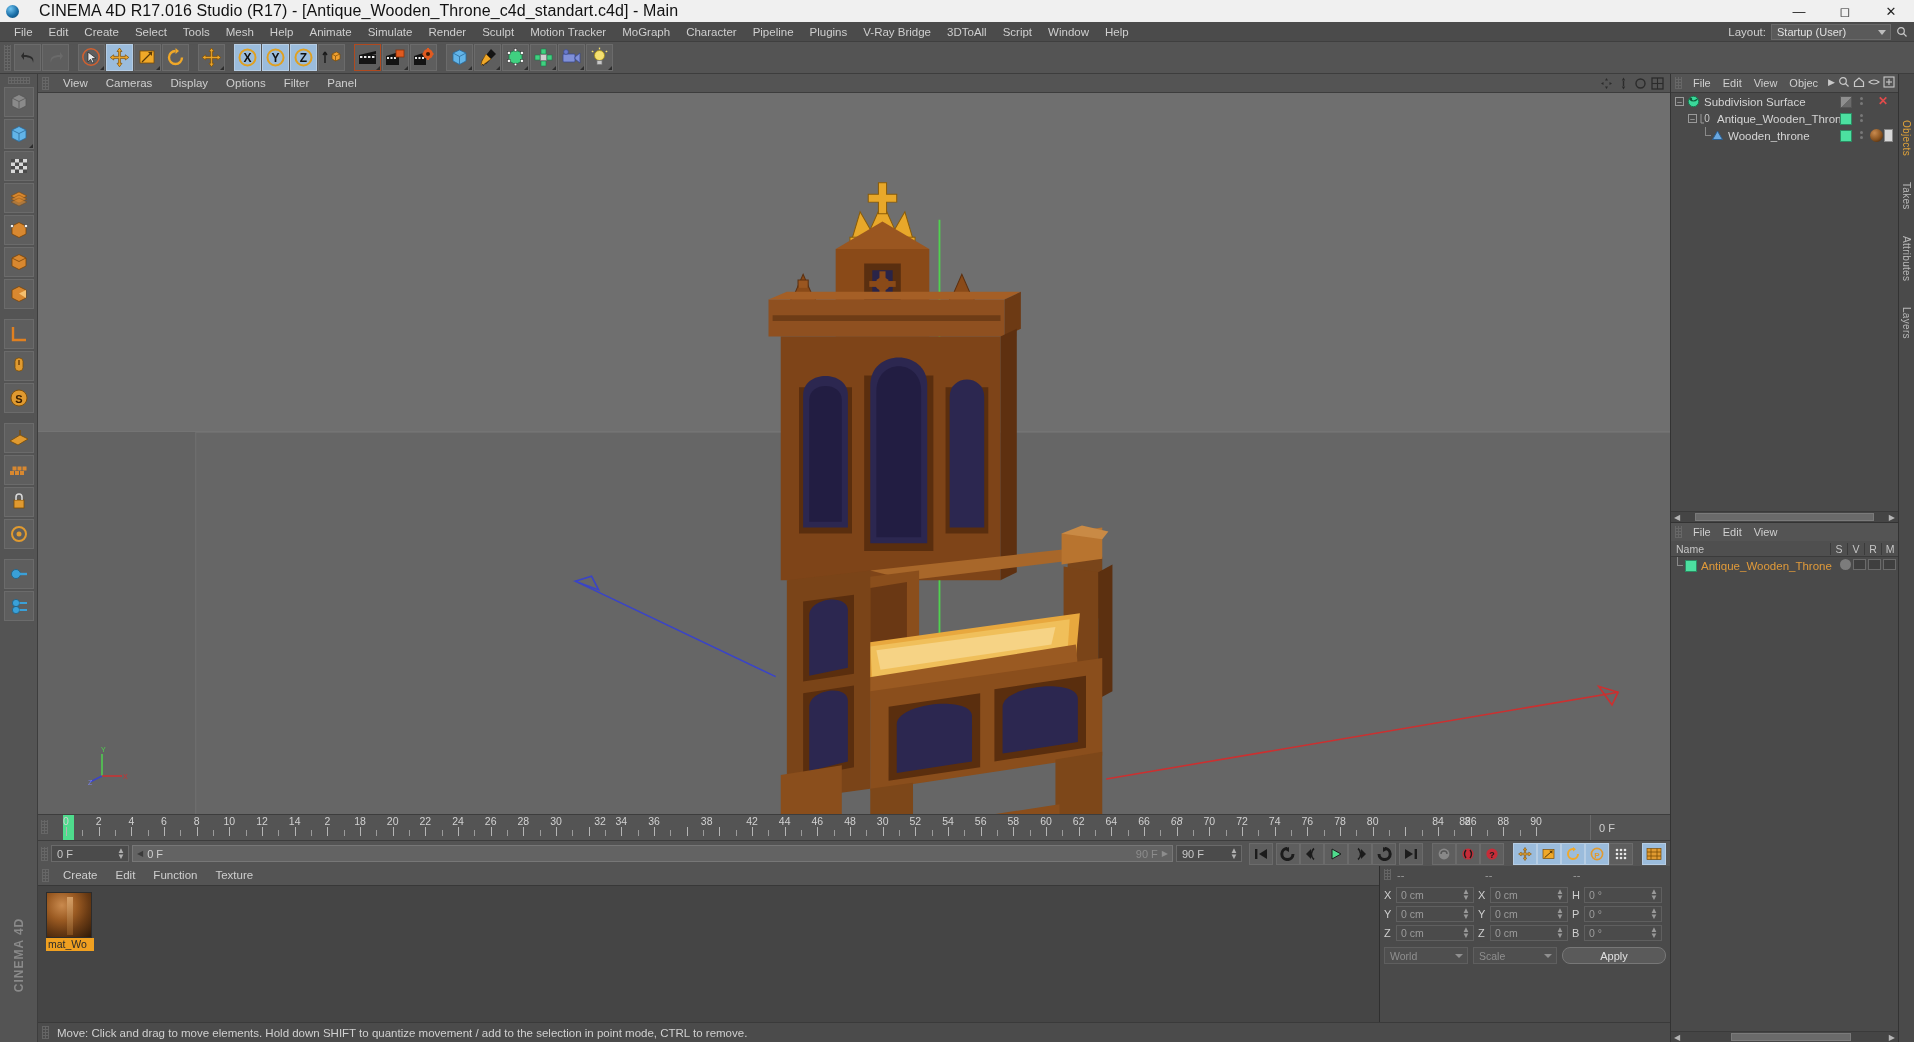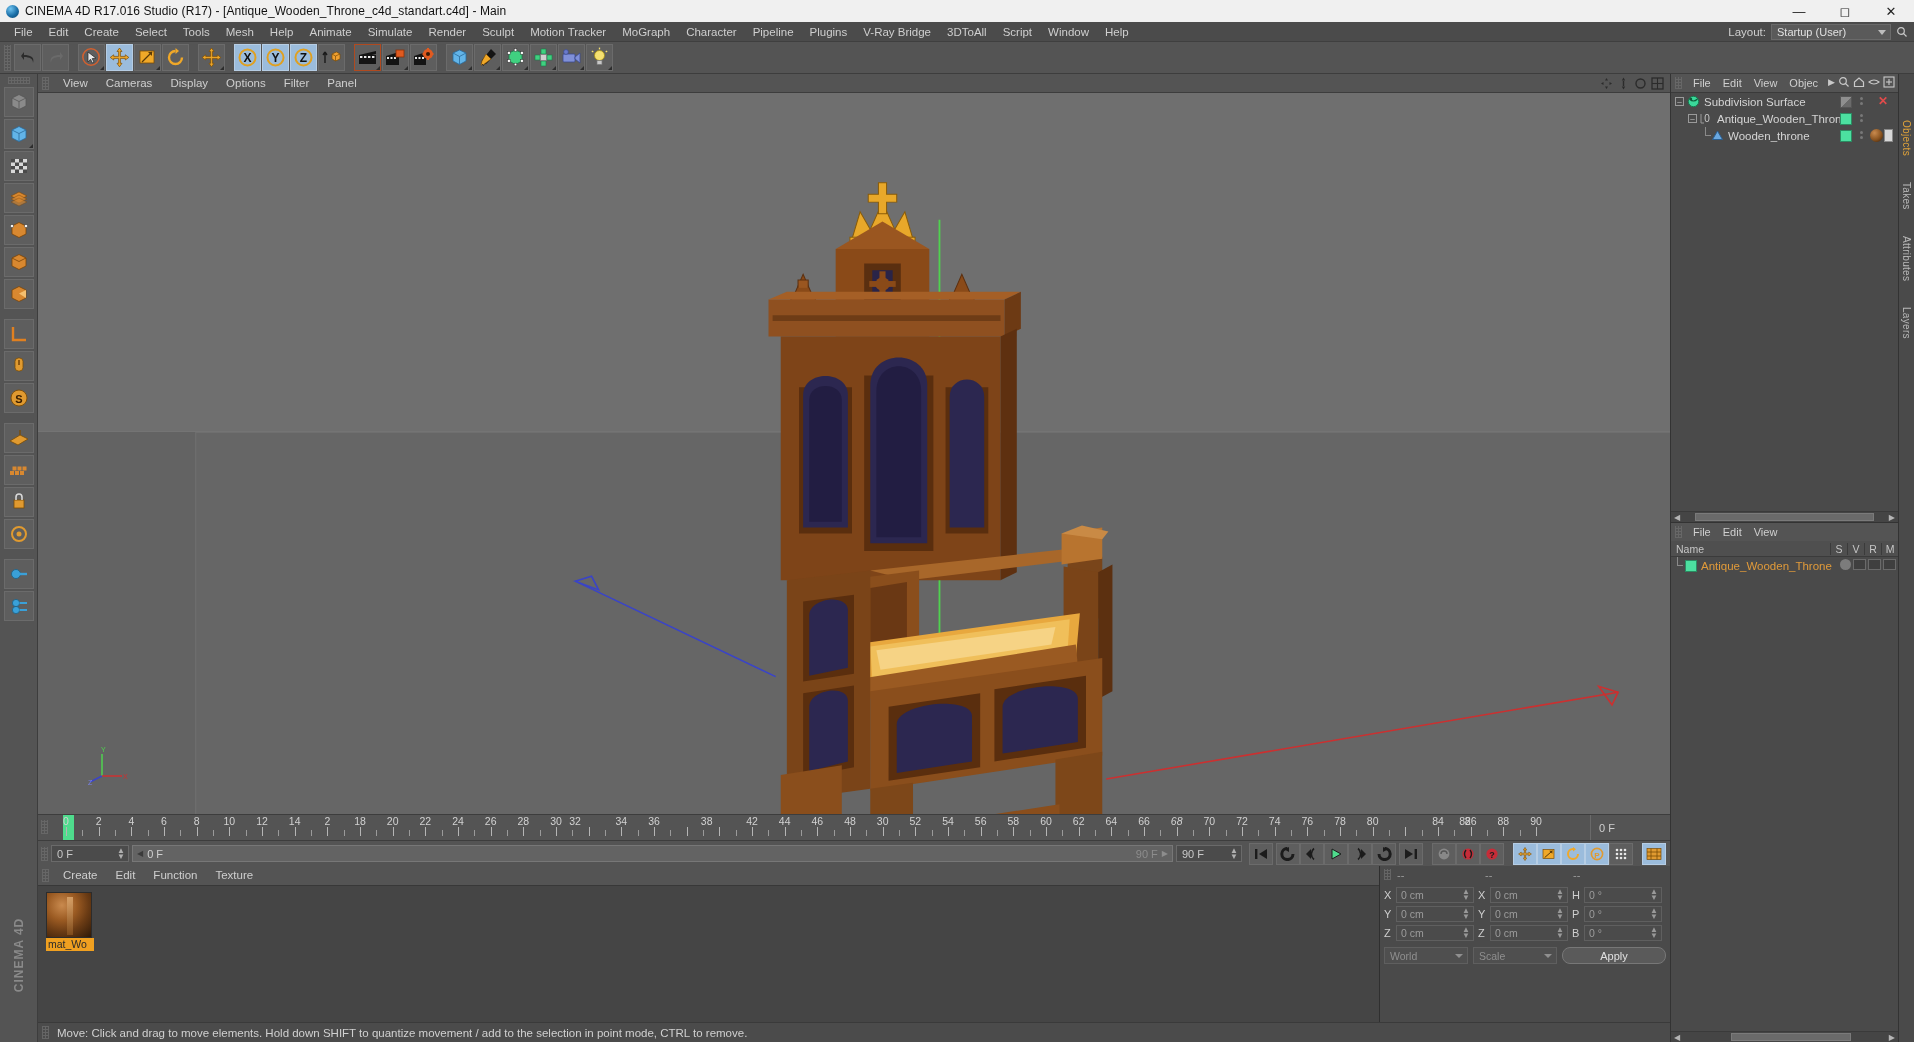--- a/index.html
+++ b/index.html
@@ -4,21 +4,21 @@
 <style>
   * { box-sizing: border-box; margin:0; padding:0; }
   html,body { width:1914px; height:1042px; overflow:hidden; background:#3a3a3a;
     font-family:"Liberation Sans", sans-serif; color:#c8c8c8; -webkit-font-smoothing:none; }
 
   
   #titlebar { height:22px; background:#f0f0f0; display:flex; align-items:center; position:relative; }
   #titlebar .c4d-logo { width:13px; height:13px; border-radius:50%;
       background:radial-gradient(circle at 35% 30%, #6fc3f0 0%, #1a6fa8 55%, #0d3f63 100%);
       margin-left:6px; margin-right:6px; flex:none; }
-  #titlebar .title-text { font-size:12px; color:#111; letter-spacing:.1px; white-space:nowrap; }
+  #titlebar .title-text { font-size:16px; color:#111; letter-spacing:.1px; white-space:nowrap;margin-left:14px; }
   #winbtns { position:absolute; right:0; top:0; height:22px; display:flex; }
   #winbtns div { width:46px; height:22px; display:flex; align-items:center; justify-content:center;
      font-size:13px; color:#222; }
 
   
   #menubar { height:20px; background:#4b4b4b; display:flex; align-items:center; padding-left:6px; border-bottom:1px solid #3f3f3f;}
   #menubar .mi { font-size:11.5px; color:#cfcfcf; padding:0 8px; line-height:20px; white-space:nowrap; }
   #layoutbox { margin-left:auto; display:flex; align-items:center; gap:5px; padding-right:6px; }
   #layoutbox .lbl { font-size:11.5px; color:#cfcfcf; }
   #layoutbox .sel { width:120px; height:16px; background:#5a5a5a; border:1px solid #6a6a6a;
@@ -792,21 +792,21 @@
           <div class="tickm" style="left: 438.667px;"></div>
           <div class="num" style="left: 438.667px;">26</div>
           <div class="tick" style="left: 455px;"></div>
           <div class="tickm" style="left: 471.333px;"></div>
           <div class="num" style="left: 471.333px;">28</div>
           <div class="tick" style="left: 487.667px;"></div>
           <div class="tickm" style="left: 504px;"></div>
           <div class="num" style="left: 504px;">30</div>
           <div class="tick" style="left: 520.333px;"></div>
           <div class="tickm" style="left: 536.667px;"></div>
-          <div class="num" style="left: 523px;">32</div>
+          <div class="num" style="left: 548px;">32</div>
           <div class="tick" style="left: 553px;"></div>
           <div class="tickm" style="left: 569.333px;"></div>
           <div class="num" style="left: 569.333px;">34</div>
           <div class="tick" style="left: 585.667px;"></div>
           <div class="tickm" style="left: 602px;"></div>
           <div class="num" style="left: 602px;">36</div>
           <div class="tick" style="left: 618.333px;"></div>
           <div class="tickm" style="left: 634.667px;"></div>
           <div class="num" style="left: 634.667px; margin-left: 20px;">38</div>
           <div class="tick" style="left: 651px;"></div>

